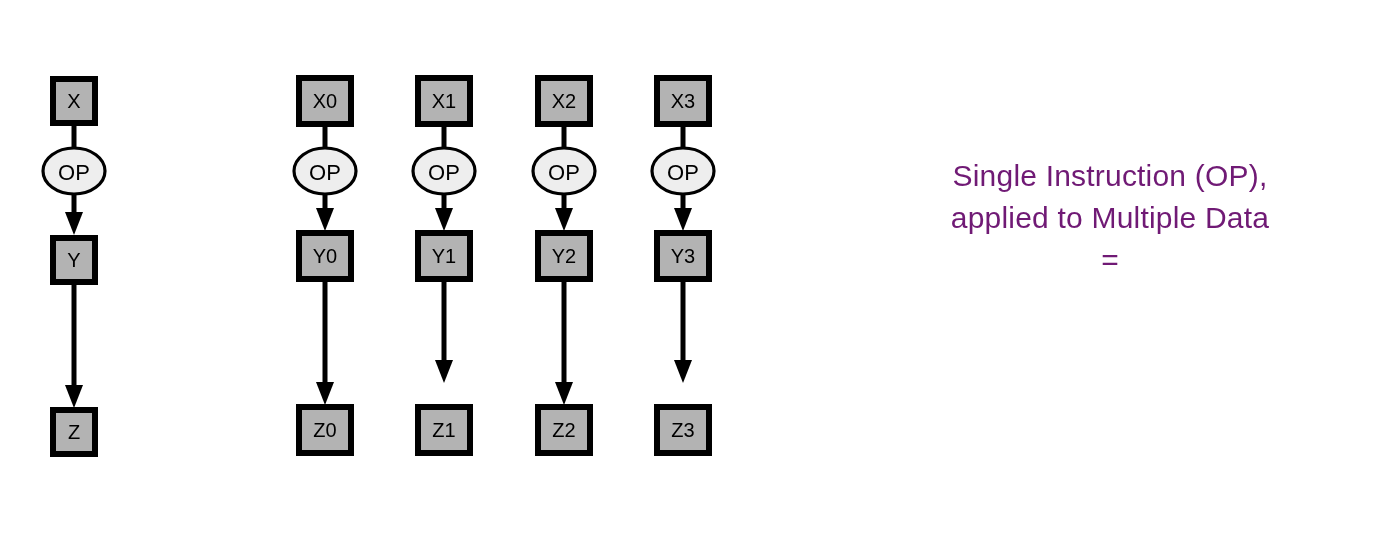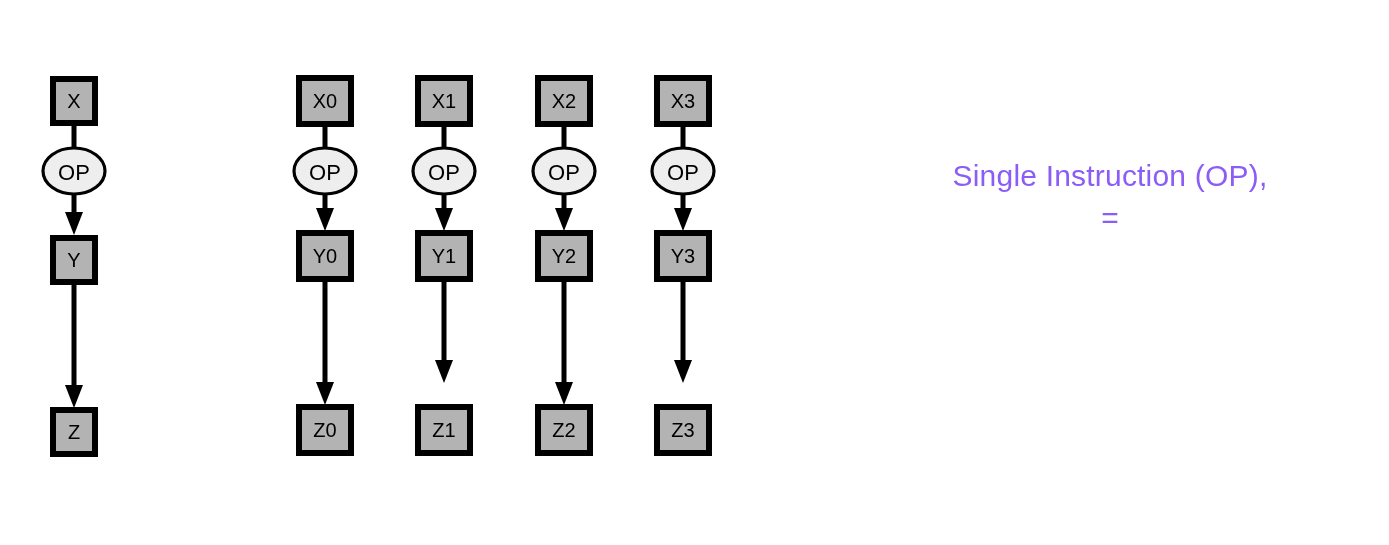--- a/index.html
+++ b/index.html
@@ -58,21 +58,21 @@
   }
   .caption-block {
     position: absolute;
     left: 880px;
     top: 155px;
     width: 460px;
     text-align: center;
     font-family: "Liberation Sans", sans-serif;
     font-size: 30px;
     line-height: 42px;
-    color: #8b5cf6;
+    color: #701a75;
     letter-spacing: 0.2px;
   }
   .caption-line {
     display: block;
     white-space: pre;
   }
 </style>
 </head>
 <body>
 
@@ -224,16 +224,17 @@
       <g>
         <rect class="node-box" x="657" y="407" width="52" height="46"></rect>
         <text class="node-label" x="683" y="430">Z3</text>
       </g>
     </g>
 
   </svg>
 
   <div class="caption-block">
     <span class="caption-line">Single Instruction (OP),</span>
+    <span class="caption-line">applied to Multiple Data</span>
     <span class="caption-line">=</span>
   </div>
 
 </div>
 
 </body></html>

